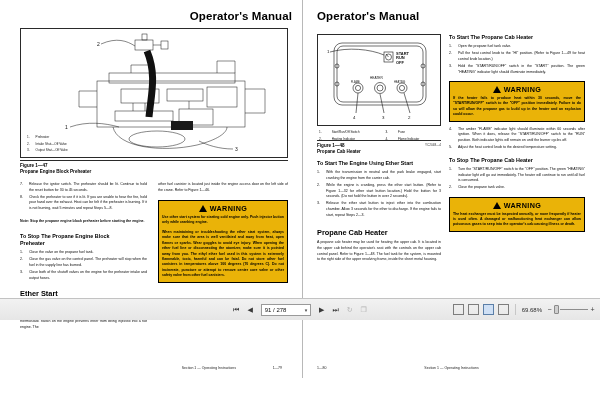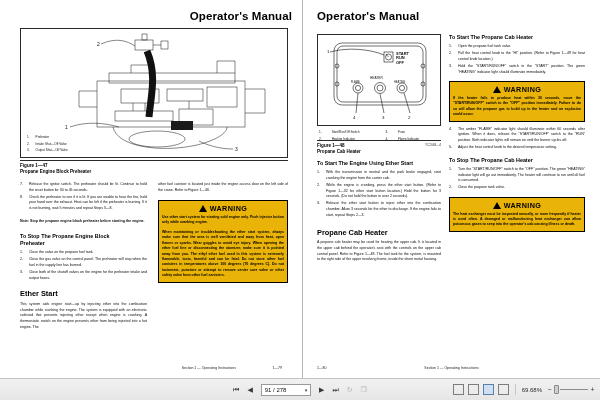--- a/index.html
+++ b/index.html
@@ -2,21 +2,21 @@
 <html><head>
 <meta charset="utf-8">
 <style>
   * { box-sizing: border-box; margin: 0; padding: 0; }
   html, body {
     width: 600px; height: 400px;
     font-family: "Liberation Sans", sans-serif;
     background: #ffffff;
     overflow: hidden;
   }
-  .viewer { position: relative; width: 600px; height: 400px; background: #ffffff; }
+  .viewer { position: relative; width: 600px; height: 320px; background: #ffffff; }
 
   
   .spread {
     position: absolute; left: 0; top: 0; width: 600px; height: 378px;
     background: #ffffff;
     display: flex;
   }
   .page {
     position: relative;
     background: #ffffff;

